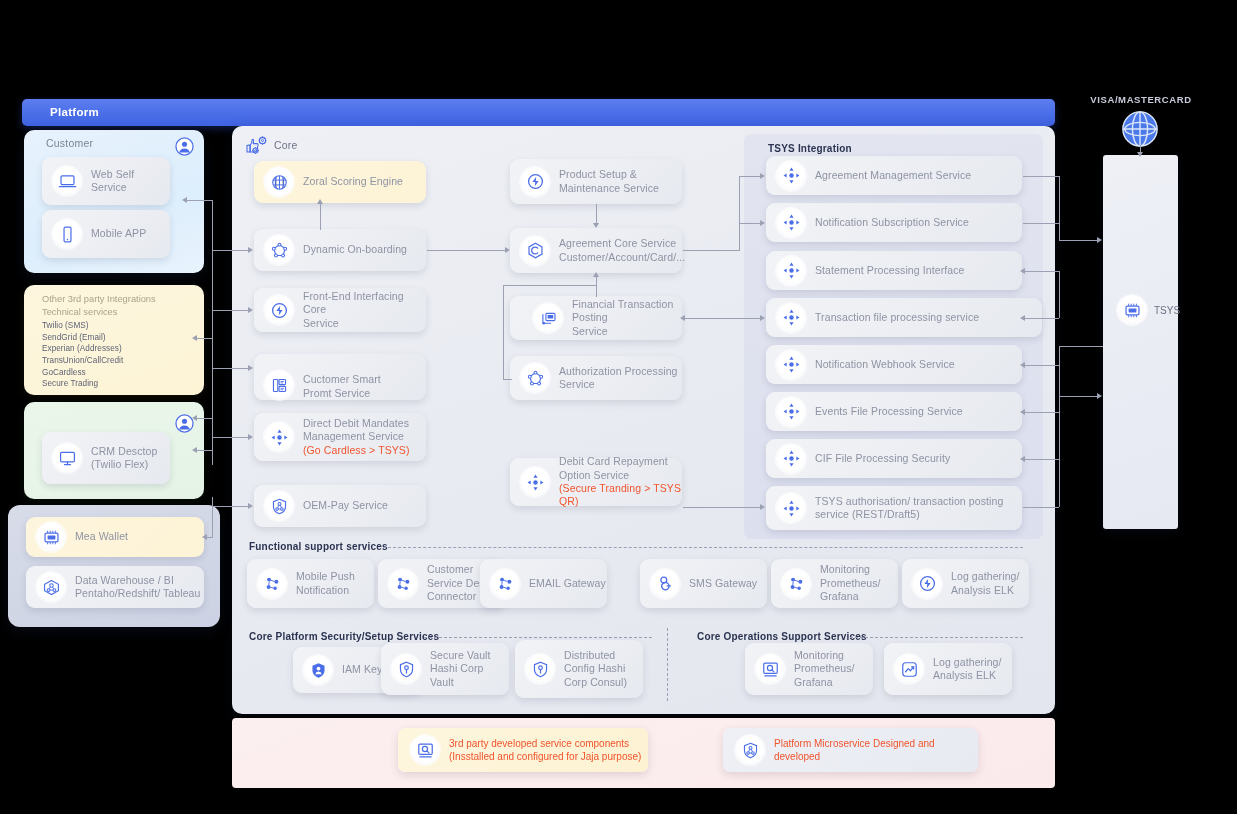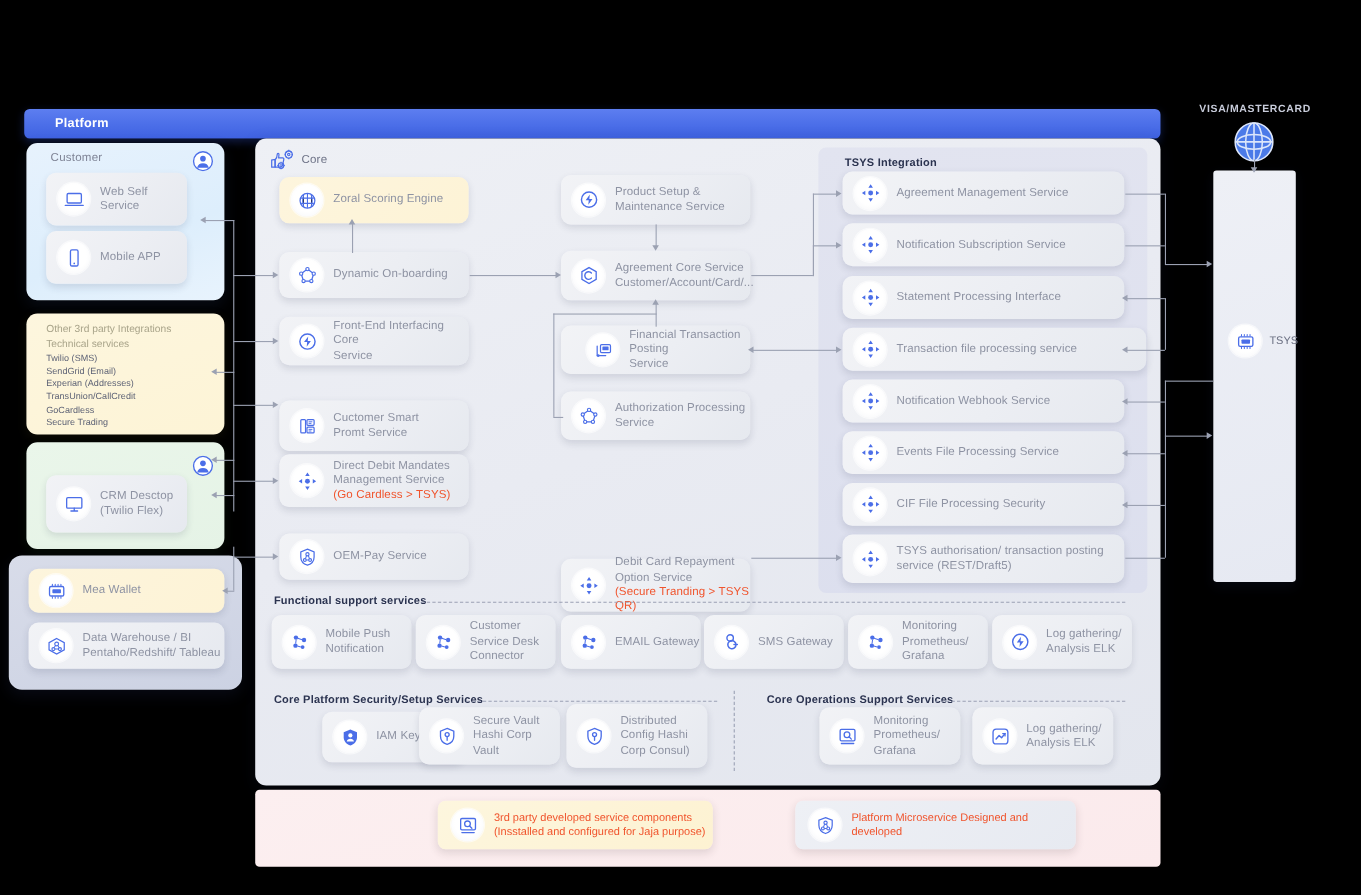--- a/index.html
+++ b/index.html
@@ -290,21 +290,21 @@
     <span class="ic icbadge">
       <svg viewBox="0 0 22 22">
           <circle cx="11" cy="11" r="8" fill="none" stroke="#4b6ee8" stroke-width="1.5"></circle>
           <path d="M11.8 5.6 7.4 11.6h3.3l-.5 4.8 4.4-6h-3.3z" fill="#4b6ee8"></path>
         </svg>
     </span>
     <span class="tx">Front-End Interfacing Core
 Service</span>
   </div>
 
-  <div class="card" style="left:254px;top:364px;width:172px;height:46px;">
+  <div class="card" style="left:254px;top:354px;width:172px;height:46px;align-items:flex-end;">
     <span class="ic icbadge">
       <svg viewBox="0 0 22 22">
           <rect x="4" y="4" width="5" height="14" rx="1" fill="none" stroke="#4b6ee8" stroke-width="1.3"></rect>
           <rect x="10.5" y="4" width="7.5" height="6" rx="1" fill="none" stroke="#4b6ee8" stroke-width="1.3"></rect>
           <rect x="10.5" y="12" width="7.5" height="6" rx="1" fill="none" stroke="#4b6ee8" stroke-width="1.3"></rect>
           <path d="M12.2 6.3h4M12.2 8h3M12.2 14.3h4M12.2 16h3" stroke="#4b6ee8" stroke-width="1"></path>
         </svg>
     </span>
     <span class="tx">Cuctomer Smart
 Promt Service</span>
@@ -377,21 +377,21 @@
           <circle cx="17.6" cy="9" r="1.7" fill="#fff" stroke="#4b6ee8" stroke-width="1.2"></circle>
           <circle cx="4.4" cy="9" r="1.7" fill="#fff" stroke="#4b6ee8" stroke-width="1.2"></circle>
           <circle cx="6.9" cy="16.8" r="1.7" fill="#fff" stroke="#4b6ee8" stroke-width="1.2"></circle>
           <circle cx="15.1" cy="16.8" r="1.7" fill="#fff" stroke="#4b6ee8" stroke-width="1.2"></circle>
         </svg>
     </span>
     <span class="tx">Authorization Processing
 Service</span>
   </div>
 
-  <div class="card" style="left:510px;top:508px;width:172px;height:48px;">
+  <div class="card" style="left:510px;top:458px;width:172px;height:48px;">
     <span class="ic icbadge">
       <svg viewBox="0 0 22 22">
           <circle cx="11" cy="11" r="2.6" fill="#4b6ee8"></circle>
           <path d="M11 1.8 13.4 5.4H8.6zM11 20.2 8.6 16.6h4.8zM1.8 11 5.4 8.6v4.8zM20.2 11l-3.6 2.4V8.6z" fill="#4b6ee8"></path>
         </svg>
     </span>
     <span class="tx"><span>Debit Card Repayment
 Option Service</span><br><span class="red">(Secure Tranding &gt; TSYS QR)</span></span>
   </div>
 
@@ -492,21 +492,21 @@
           <circle cx="15.5" cy="9" r="2.3" fill="#4b6ee8"></circle>
           <circle cx="6.5" cy="15" r="2.3" fill="#4b6ee8"></circle>
           <circle cx="14" cy="16.5" r="2" fill="#4b6ee8"></circle>
           <path d="M8.8 7.3 13.6 8.7M7.2 8.8 6.7 12.7M8.5 15.4l3.6.9" stroke="#4b6ee8" stroke-width="1.1"></path>
         </svg>
       </span>
     <span class="tx">Customer
 Service Desk
 Connector</span>
   </div>
-  <div class="card" style="left:510px;top:559px;width:127px;height:49px;">
+  <div class="card" style="left:480px;top:559px;width:127px;height:49px;">
     <span class="ic icbadge">
         <svg viewBox="0 0 22 22">
           <circle cx="7" cy="6.5" r="2.3" fill="#4b6ee8"></circle>
           <circle cx="15.5" cy="9" r="2.3" fill="#4b6ee8"></circle>
           <circle cx="6.5" cy="15" r="2.3" fill="#4b6ee8"></circle>
           <circle cx="14" cy="16.5" r="2" fill="#4b6ee8"></circle>
           <path d="M8.8 7.3 13.6 8.7M7.2 8.8 6.7 12.7M8.5 15.4l3.6.9" stroke="#4b6ee8" stroke-width="1.1"></path>
         </svg>
       </span>
     <span class="tx">EMAIL Gateway</span>

